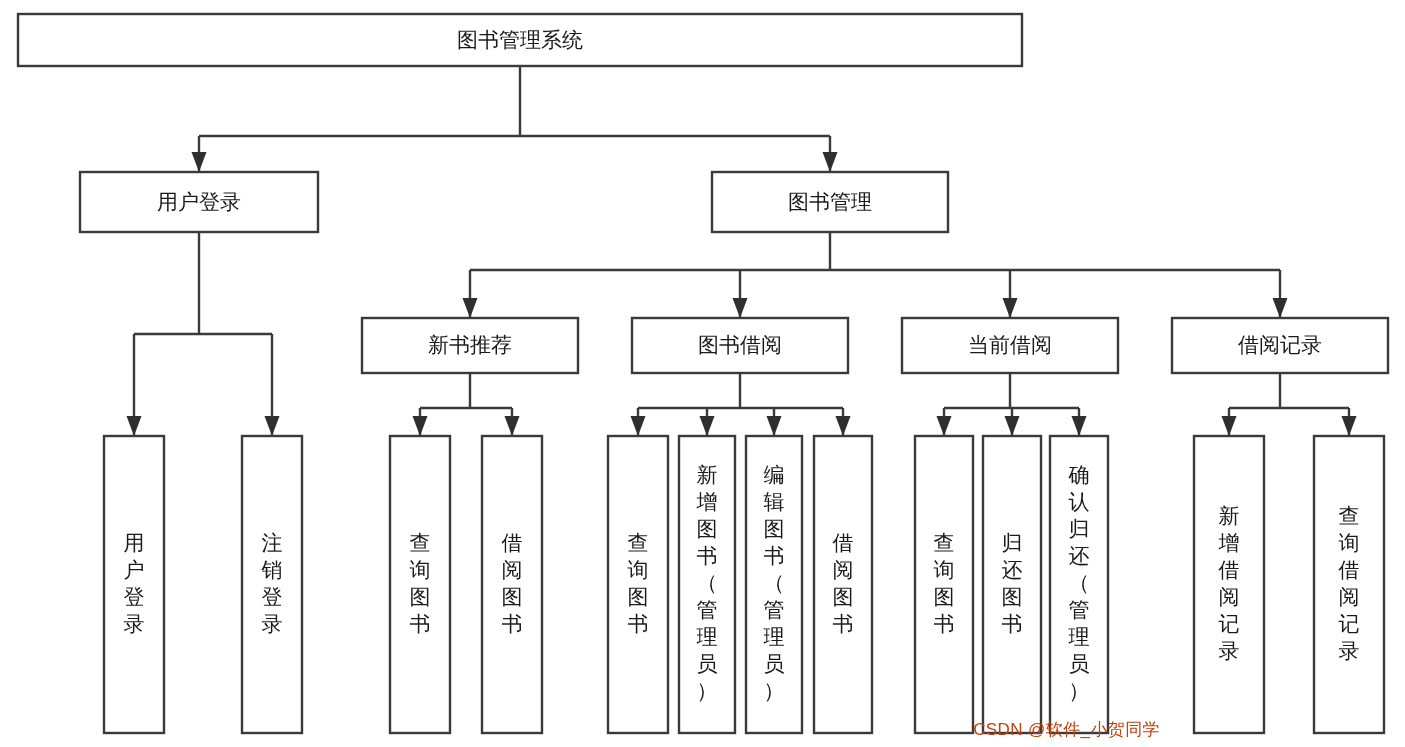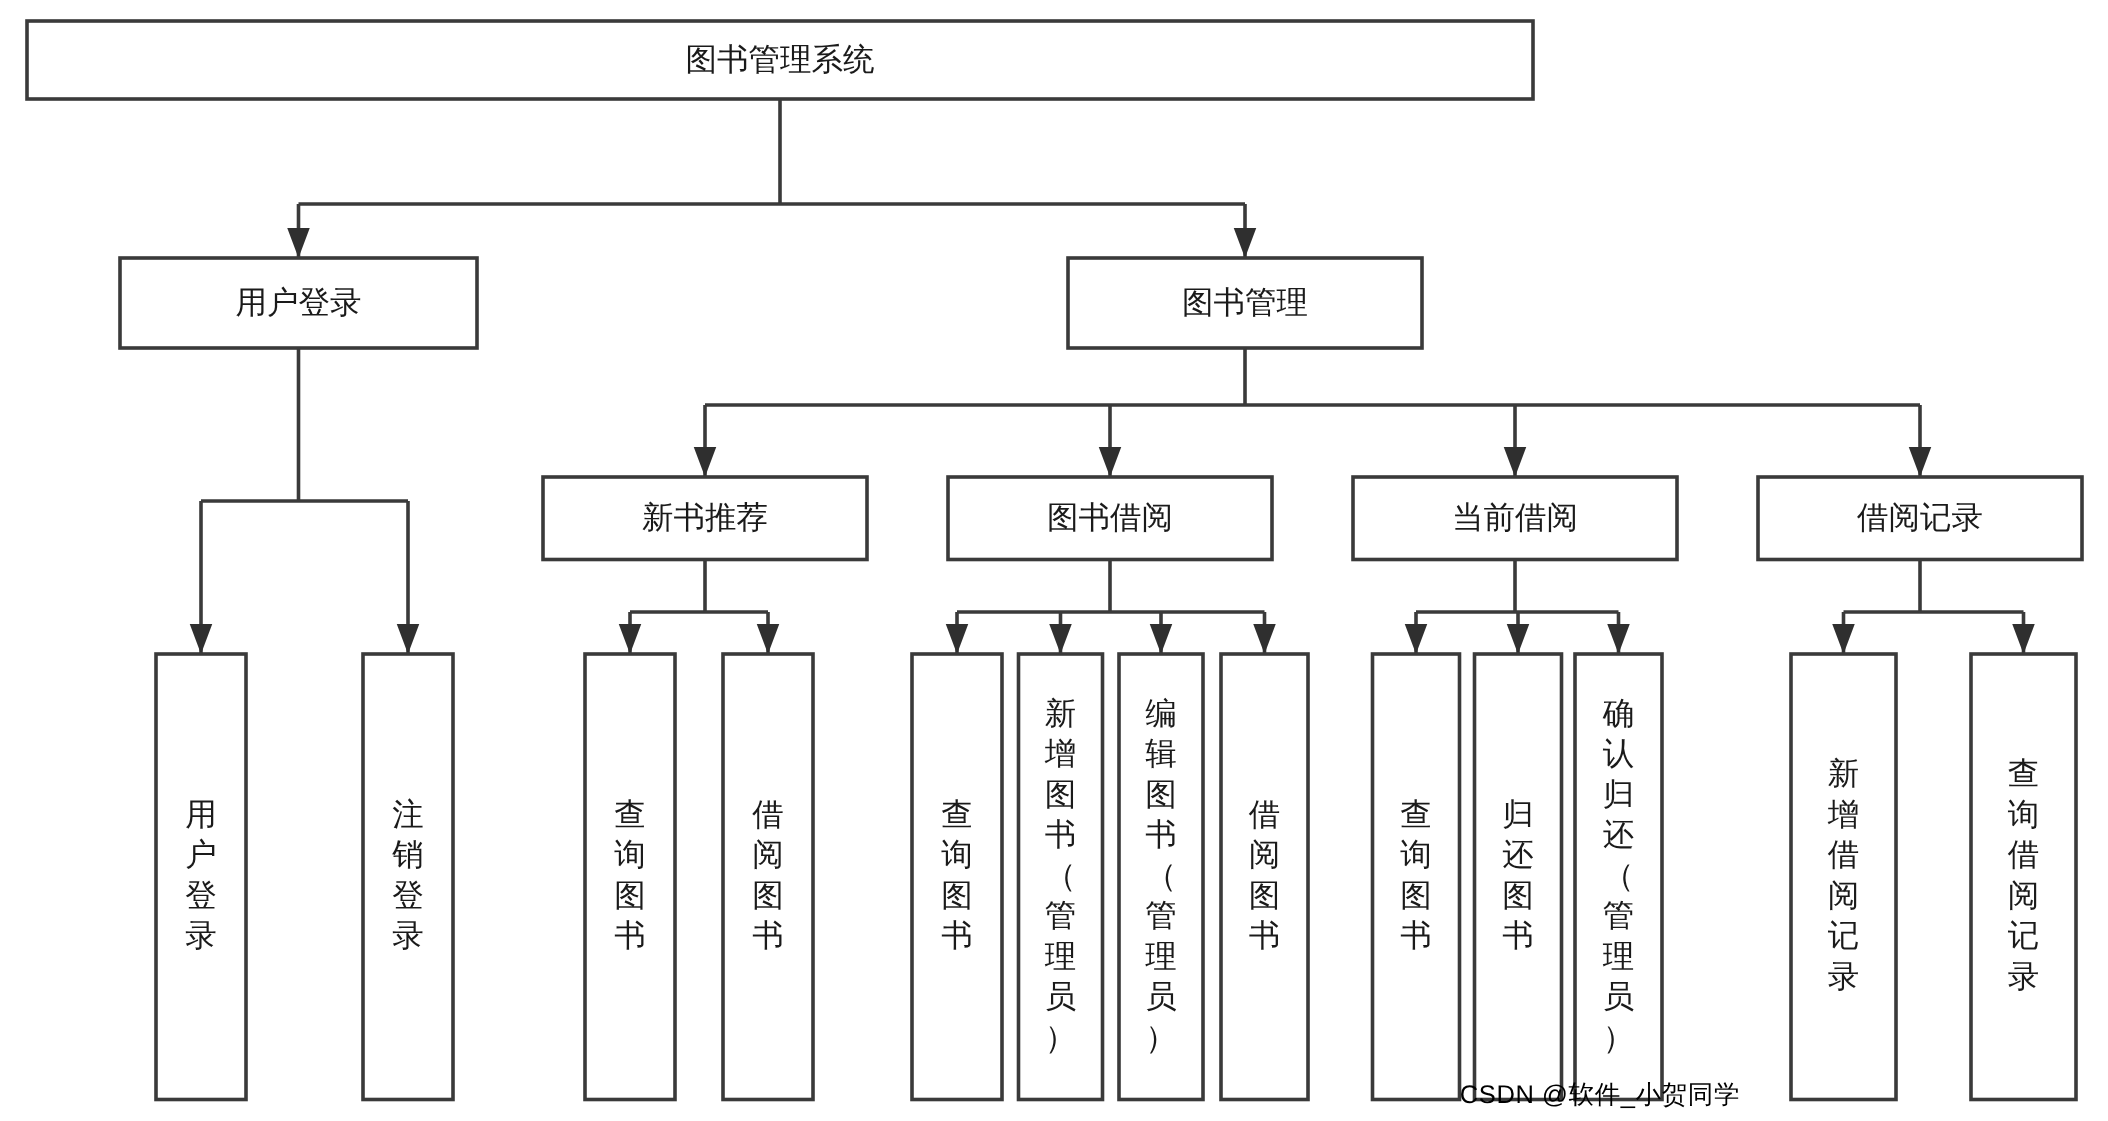--- a/index.html
+++ b/index.html
@@ -53,21 +53,21 @@
     fill: #1a1a1a;
     font-size: 21px;
     text-anchor: middle;
   }
   .watermark {
     position: absolute;
     right: 10px;
     bottom: 6px;
     font-family: "Liberation Sans", "DejaVu Sans", sans-serif;
     font-size: 17px;
-    color: #000000;
+    color: #c2410c;
     letter-spacing: 0.4px;
     white-space: nowrap;
     user-select: none;
   }
 </style>
 </head>
 <body>
 
 <div id="diagram-root">
   <svg id="tree-svg" viewBox="0 0 1405 747">

